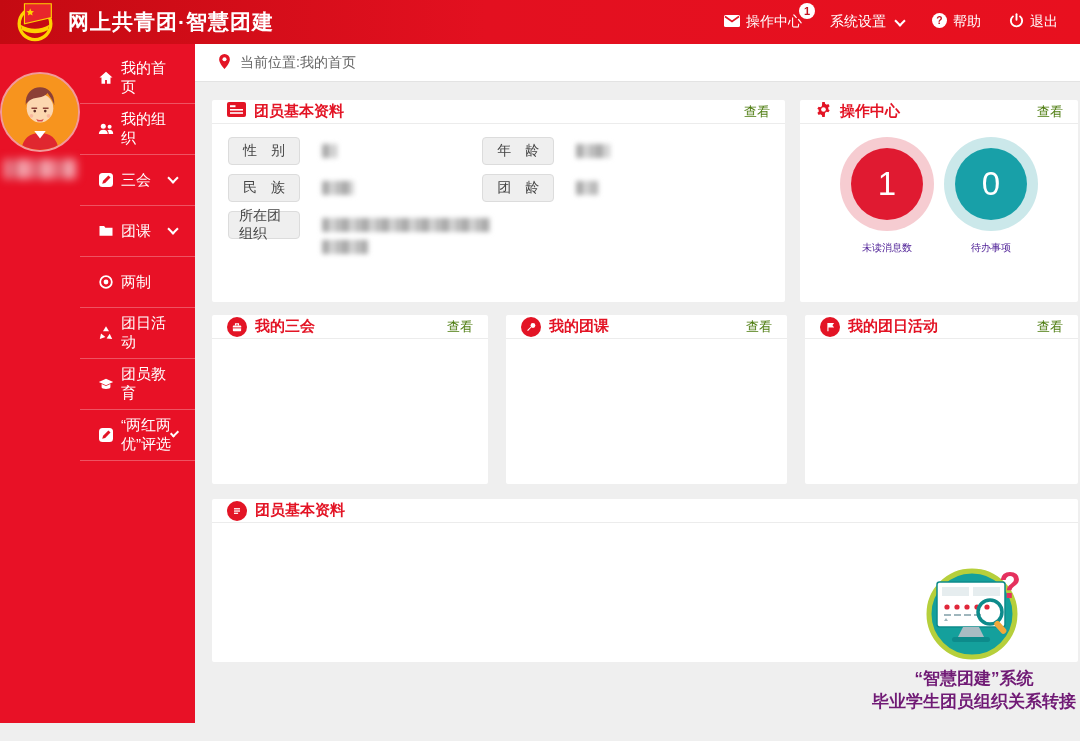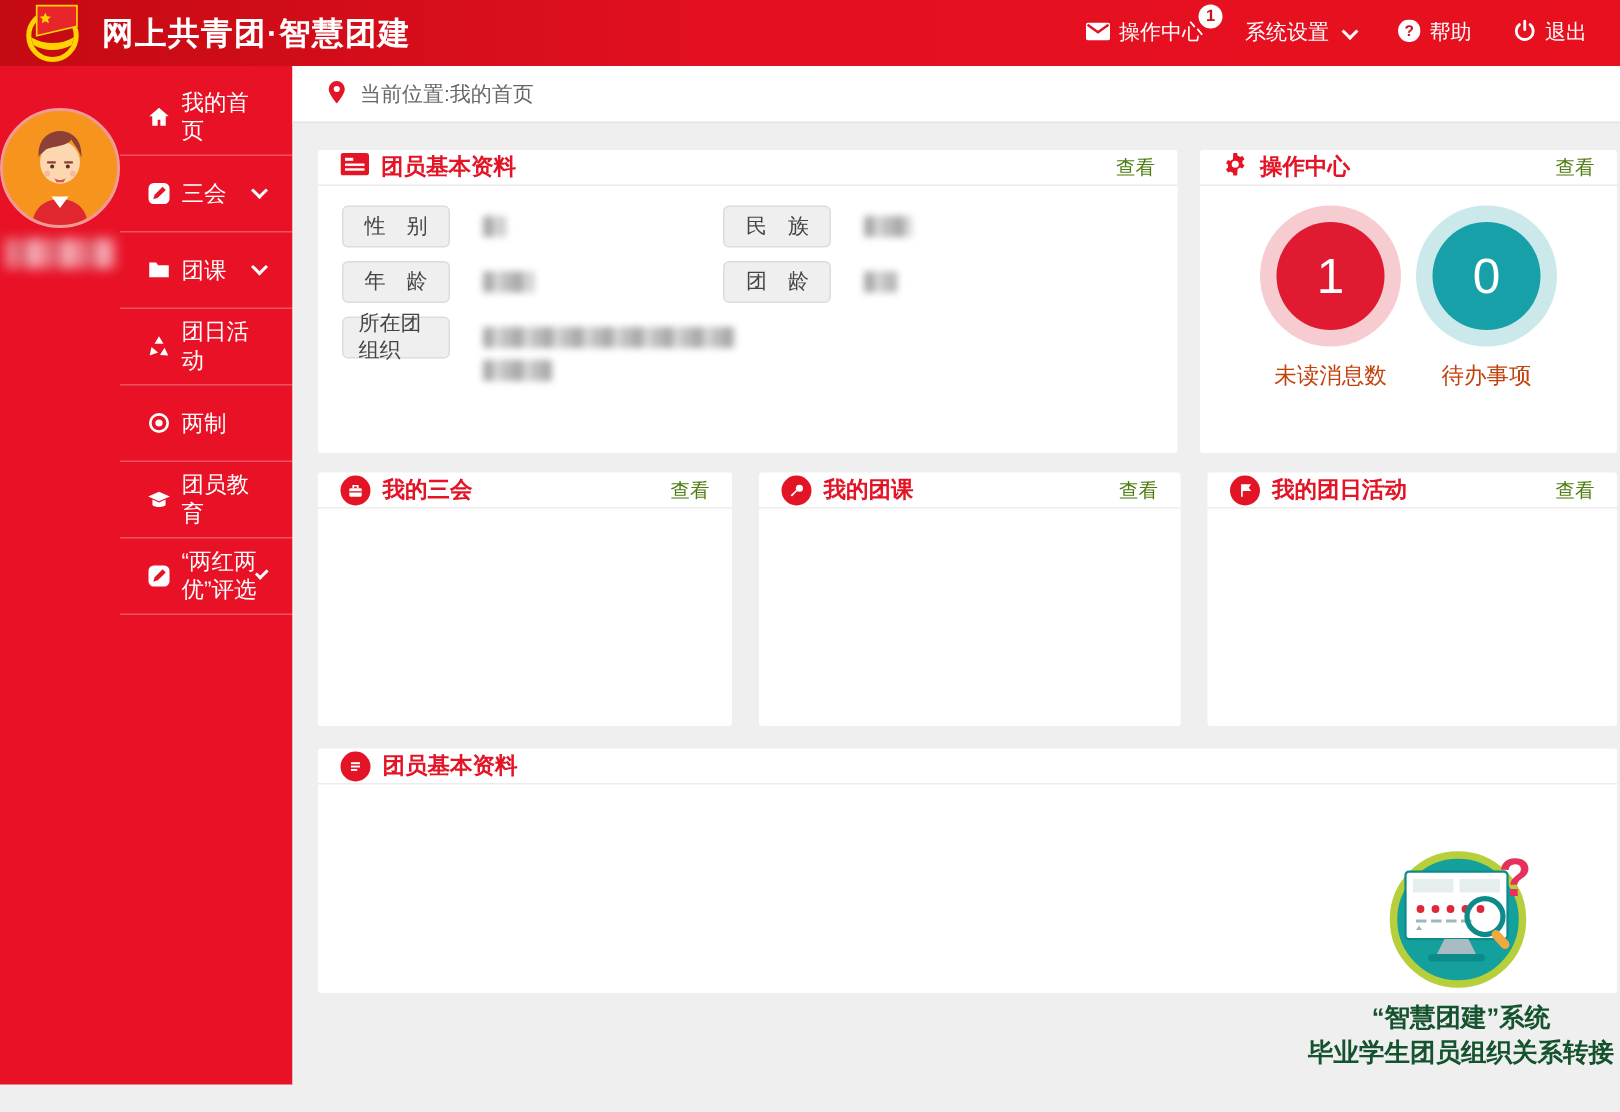--- a/index.html
+++ b/index.html
@@ -63,32 +63,32 @@
 
   
   .card-action{width:278px;height:202px}
   .stats{display:flex;justify-content:center;gap:10px;padding-top:13px}
   .stat{display:flex;flex-direction:column;align-items:center}
   .ring{width:94px;height:94px;border-radius:50%;display:flex;align-items:center;justify-content:center}
   .ring-red{background:#f6ccd1}.ring-teal{background:#cbe8ea}
   .bubble{width:72px;height:72px;border-radius:50%;display:flex;align-items:center;justify-content:center;
     color:#fff;font-size:33px}
   .bubble-red{background:#e01a31}.bubble-teal{background:#18a0a8}
-  .stat-label{margin-top:10px;font-size:15px;color:#c2410c}
+  .stat-label{margin-top:10px;font-size:10px;color:#4c1d95}
 
   
   .row2 .card{height:169px}
   .card-meet{width:276px}.card-lesson{flex:1}.card-day{width:273px}
 
   
   .card-org{height:163px;margin-top:15px}
 
   
   .promo{position:absolute;right:0;bottom:10px;width:212px;text-align:center;z-index:4}
-  .promo-text{color:#14532d;font-weight:bold;font-size:17px;line-height:23px;margin-top:1px}
+  .promo-text{color:#701a75;font-weight:bold;font-size:17px;line-height:23px;margin-top:1px}
 </style>
 </head>
 <body>
 
 <div class="header">
   <div class="brand">
     <span class="logo">
       <svg width="46" height="46" viewBox="0 0 48 48">
         <circle cx="24" cy="28" r="16.5" fill="none" stroke="#ffd200" stroke-width="3.5"></circle>
         <path d="M13 7h28v14.5L13 28z" fill="#e8252b"></path>
@@ -161,55 +161,66 @@
       <div class="menu-item">
         <span class="micon">
           <svg viewBox="0 0 16 16" fill="#fff">
               <path d="M8 1.8L1.5 7.5h2v6.3h3.6V9.9h1.8v3.9h3.6V7.5h2z"></path>
             </svg>
         </span>
         <span>我的首页</span>
       </div>
       <div class="menu-item">
         <span class="micon">
+          <svg viewBox="0 0 16 16" fill="#fff">
+              <circle cx="5.3" cy="5.2" r="2.5"></circle>
+              <path d="M.8 12.9c0-2.7 2-4.2 4.5-4.2s4.5 1.5 4.5 4.2z"></path>
+              <circle cx="11.6" cy="5.8" r="2"></circle>
+              <path d="M10.7 12.9c0-1.6-.5-2.8-1.4-3.6a4.4 4.4 0 012.3-.6c2 0 3.6 1.4 3.6 4.2z"></path>
+            </svg>
+        </span>
+        <span>我的组织</span>
+      </div>
+      <div class="menu-item">
+        <span class="micon">
           <svg viewBox="0 0 16 16">
               <rect x="1" y="1" width="14" height="14" rx="3.5" fill="#fff"></rect>
               <path d="M4.2 11.8l.9-3 5.3-5.3 2.1 2.1-5.3 5.3z" fill="#e31425"></path>
             </svg>
         </span>
         <span>三会</span>
         <span class="mchev"></span>
       </div>
       <div class="menu-item">
         <span class="micon">
           <svg viewBox="0 0 16 16" fill="#fff">
               <path d="M1.5 3h4.6l1.3 1.8h7.1v8H1.5z"></path>
             </svg>
         </span>
         <span>团课</span>
         <span class="mchev"></span>
+      </div>
+      <div class="menu-item">
+        <span class="micon">
+          <svg viewBox="0 0 16 16">
+              <circle cx="8" cy="8" r="5.8" fill="none" stroke="#fff" stroke-width="1.8"></circle>
+              <circle cx="8" cy="8" r="2.4" fill="#fff"></circle>
+            </svg>
+        </span>
+        <span>两制</span>
       </div>
       <div class="menu-item">
         <span class="micon">
           <svg viewBox="0 0 16 16" fill="#fff">
               <path d="M8 1.2l3 5H5z"></path>
               <path d="M1.8 14l1.2-5.6 4.4 3.6z"></path>
               <path d="M14.2 14l-5.6-.4 3.1-4.8z"></path>
             </svg>
         </span>
         <span>团日活动</span>
-      </div>
-      <div class="menu-item">
-        <span class="micon">
-          <svg viewBox="0 0 16 16">
-              <circle cx="8" cy="8" r="5.8" fill="none" stroke="#fff" stroke-width="1.8"></circle>
-              <circle cx="8" cy="8" r="2.4" fill="#fff"></circle>
-            </svg>
-        </span>
-        <span>两制</span>
       </div>
       <div class="menu-item">
         <span class="micon">
           <svg viewBox="0 0 16 16" fill="#fff">
               <path d="M8 2.8L.8 6 8 9.2 15.2 6z"></path>
               <path d="M3.6 8v3.3c0 .9 2 1.7 4.4 1.7s4.4-.8 4.4-1.7V8L8 10z"></path>
             </svg>
         </span>
         <span>团员教育</span>
       </div>
@@ -254,29 +265,29 @@
             <span class="view-link">查看</span>
           </div>
           <div class="basic-body">
             <div class="field">
               <span class="pill">性　别</span>
               <span class="fval">
                   <span class="blur-val" style="width:15px"></span>
                 </span>
             </div>
             <div class="field">
+              <span class="pill">年　龄</span>
+              <span class="fval">
+                  <span class="blur-val" style="width:34px"></span>
+                </span>
+            </div>
+            <div class="field">
               <span class="pill">民　族</span>
               <span class="fval">
                   <span class="blur-val" style="width:32px"></span>
-                </span>
-            </div>
-            <div class="field">
-              <span class="pill">年　龄</span>
-              <span class="fval">
-                  <span class="blur-val" style="width:34px"></span>
                 </span>
             </div>
             <div class="field">
               <span class="pill">团　龄</span>
               <span class="fval">
                   <span class="blur-val" style="width:22px"></span>
                 </span>
             </div>
             <div class="field">
               <span class="pill">所在团组织</span>

